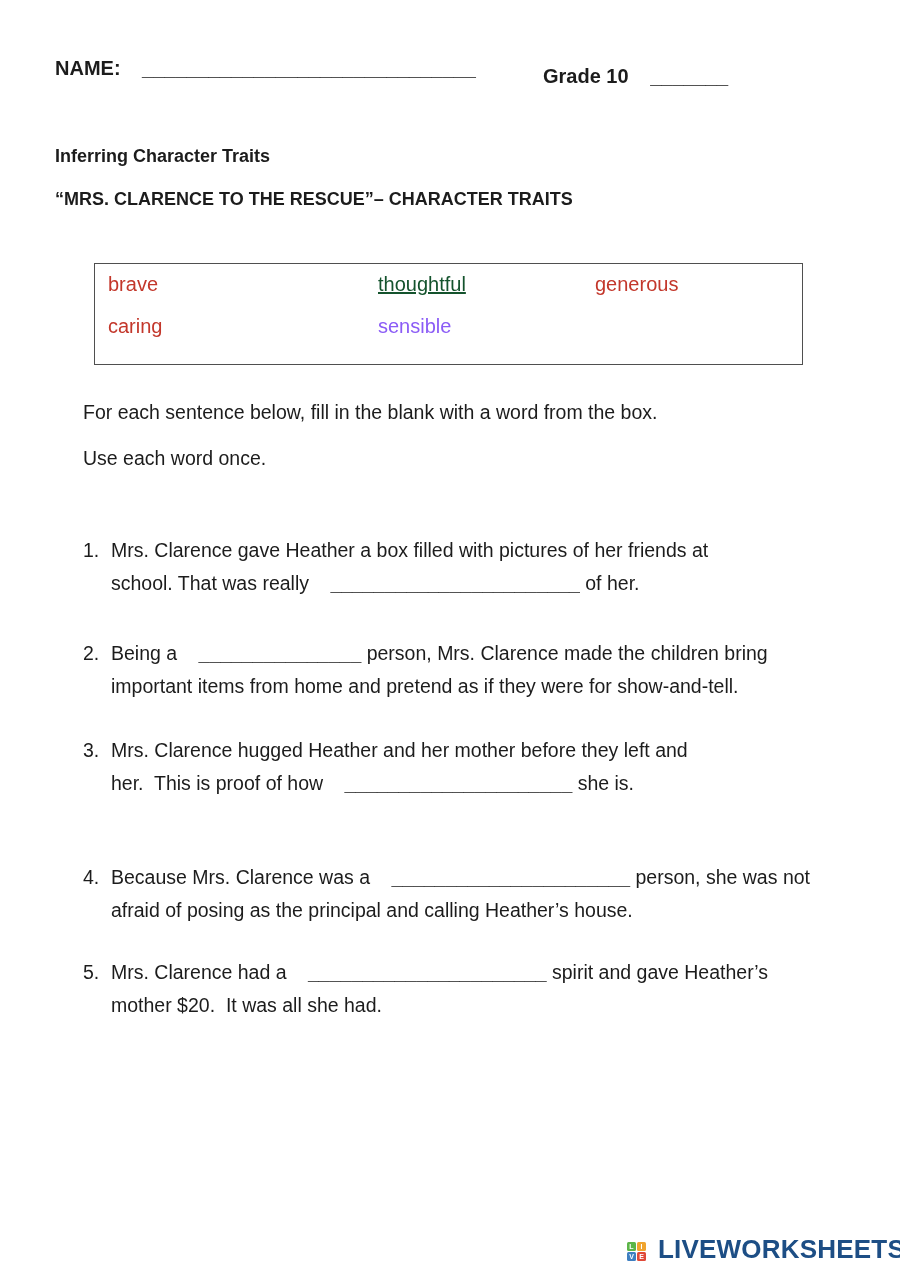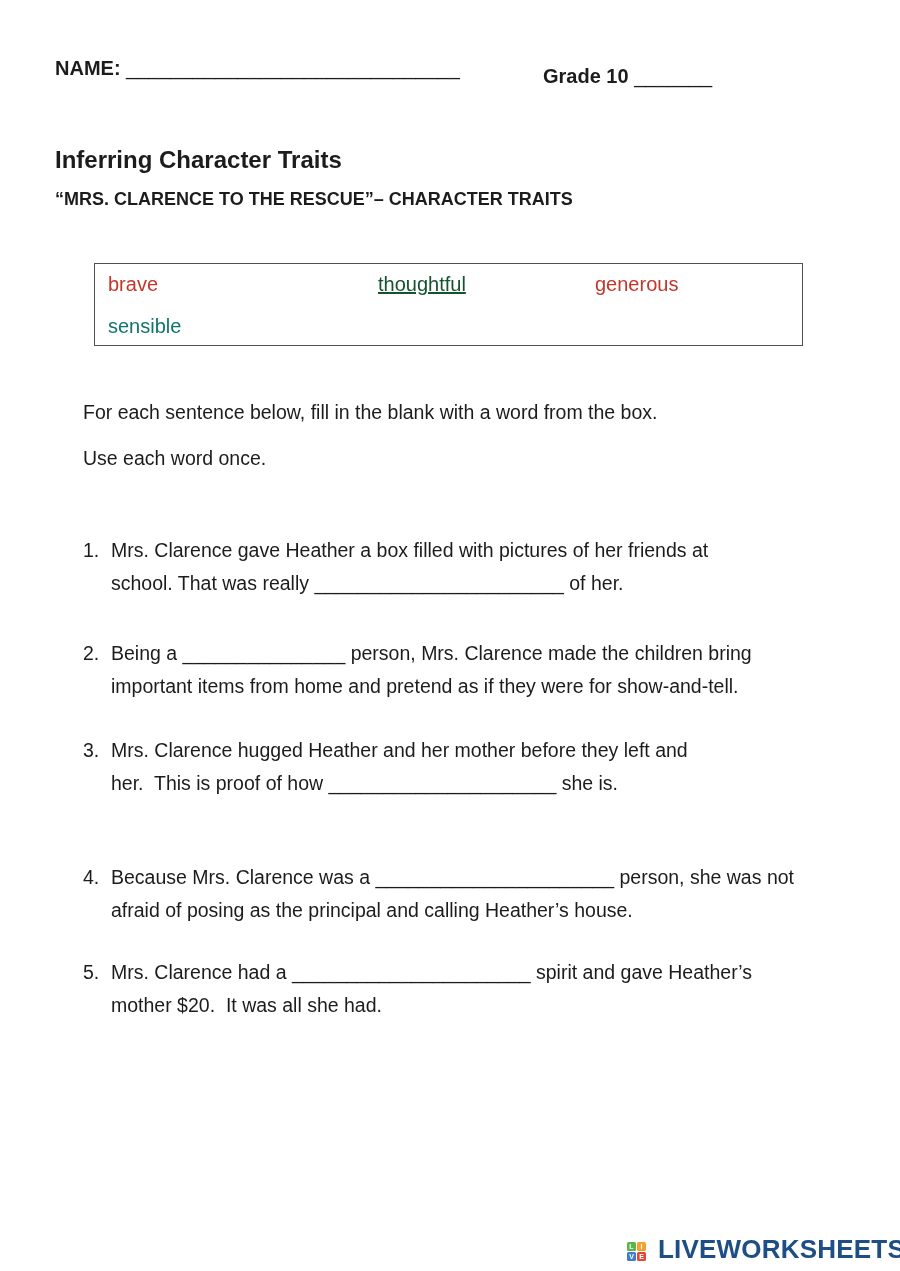--- a/index.html
+++ b/index.html
@@ -9,30 +9,30 @@
     background:#ffffff;
     font-family:"Liberation Sans", sans-serif;
     color:#1c1c1c;
     overflow:hidden;
   }
   .seg { white-space:pre-wrap; }
 
   
   .header-row { position:absolute; top:57px; left:55px; width:800px; font-size:20px; font-weight:bold; }
   .grade-part { position:absolute; left:488px; top:8px; }
-  .blank { font-weight:normal; }
+  .blank { font-weight:bold;margin-left:16px; }
 
   
-  .section-heading { position:absolute; top:146px; left:55px; font-size:24px; font-weight:bold; }
+  .section-heading { position:absolute; top:146px; left:55px; font-size:18px; font-weight:bold; }
   .worksheet-title { position:absolute; top:189px; left:55px; font-size:18px; font-weight:bold; }
 
   
   .word-box {
     position:absolute; top:263px; left:94px;
-    width:709px; height:83px;
+    width:709px; height:102px;
     border:1.5px solid #4f4f4f;
     box-sizing:border-box;
     font-size:20px;
   }
   .word-row { position:absolute; left:13px; width:680px; display:grid; grid-template-columns:270px 217px 1fr; }
   .word-row.r1 { top:9px; }
   .word-row.r2 { top:51px; }
 
   
   .instruction { position:absolute; left:83px; font-size:19.5px;text-align:center; }
@@ -80,21 +80,22 @@
   <div class="section-heading">Inferring Character Traits</div>
   <div class="worksheet-title">“MRS. CLARENCE TO THE RESCUE”– CHARACTER TRAITS</div>
 
   <div class="word-box">
     <div class="word-row r1">
       <span class="seg word" style="color: rgb(195, 55, 43);">brave</span>
       <span class="seg word" style="color: #14532d; text-decoration: underline;">thoughtful</span>
       <span class="seg word" style="color: rgb(195, 55, 43);">generous</span>
     </div>
     <div class="word-row r2">
-      <span class="seg word" style="color: #0f766e;">sensible</span>
+      <span class="seg word" style="color: rgb(195, 55, 43);">caring</span>
+      <span class="seg word" style="color: #8b5cf6;">sensible</span>
     </div>
   </div>
 
   <div class="instruction instr-1">For each sentence below, fill in the blank with a word from the box.</div>
   <div class="instruction instr-2">Use each word once.</div>
 
   <div class="question q1">
     <div class="q-number">1.</div>
     <div class="q-lines">
       <div><span class="seg">Mrs. Clarence gave Heather a box filled with pictures of her friends at</span></div>

